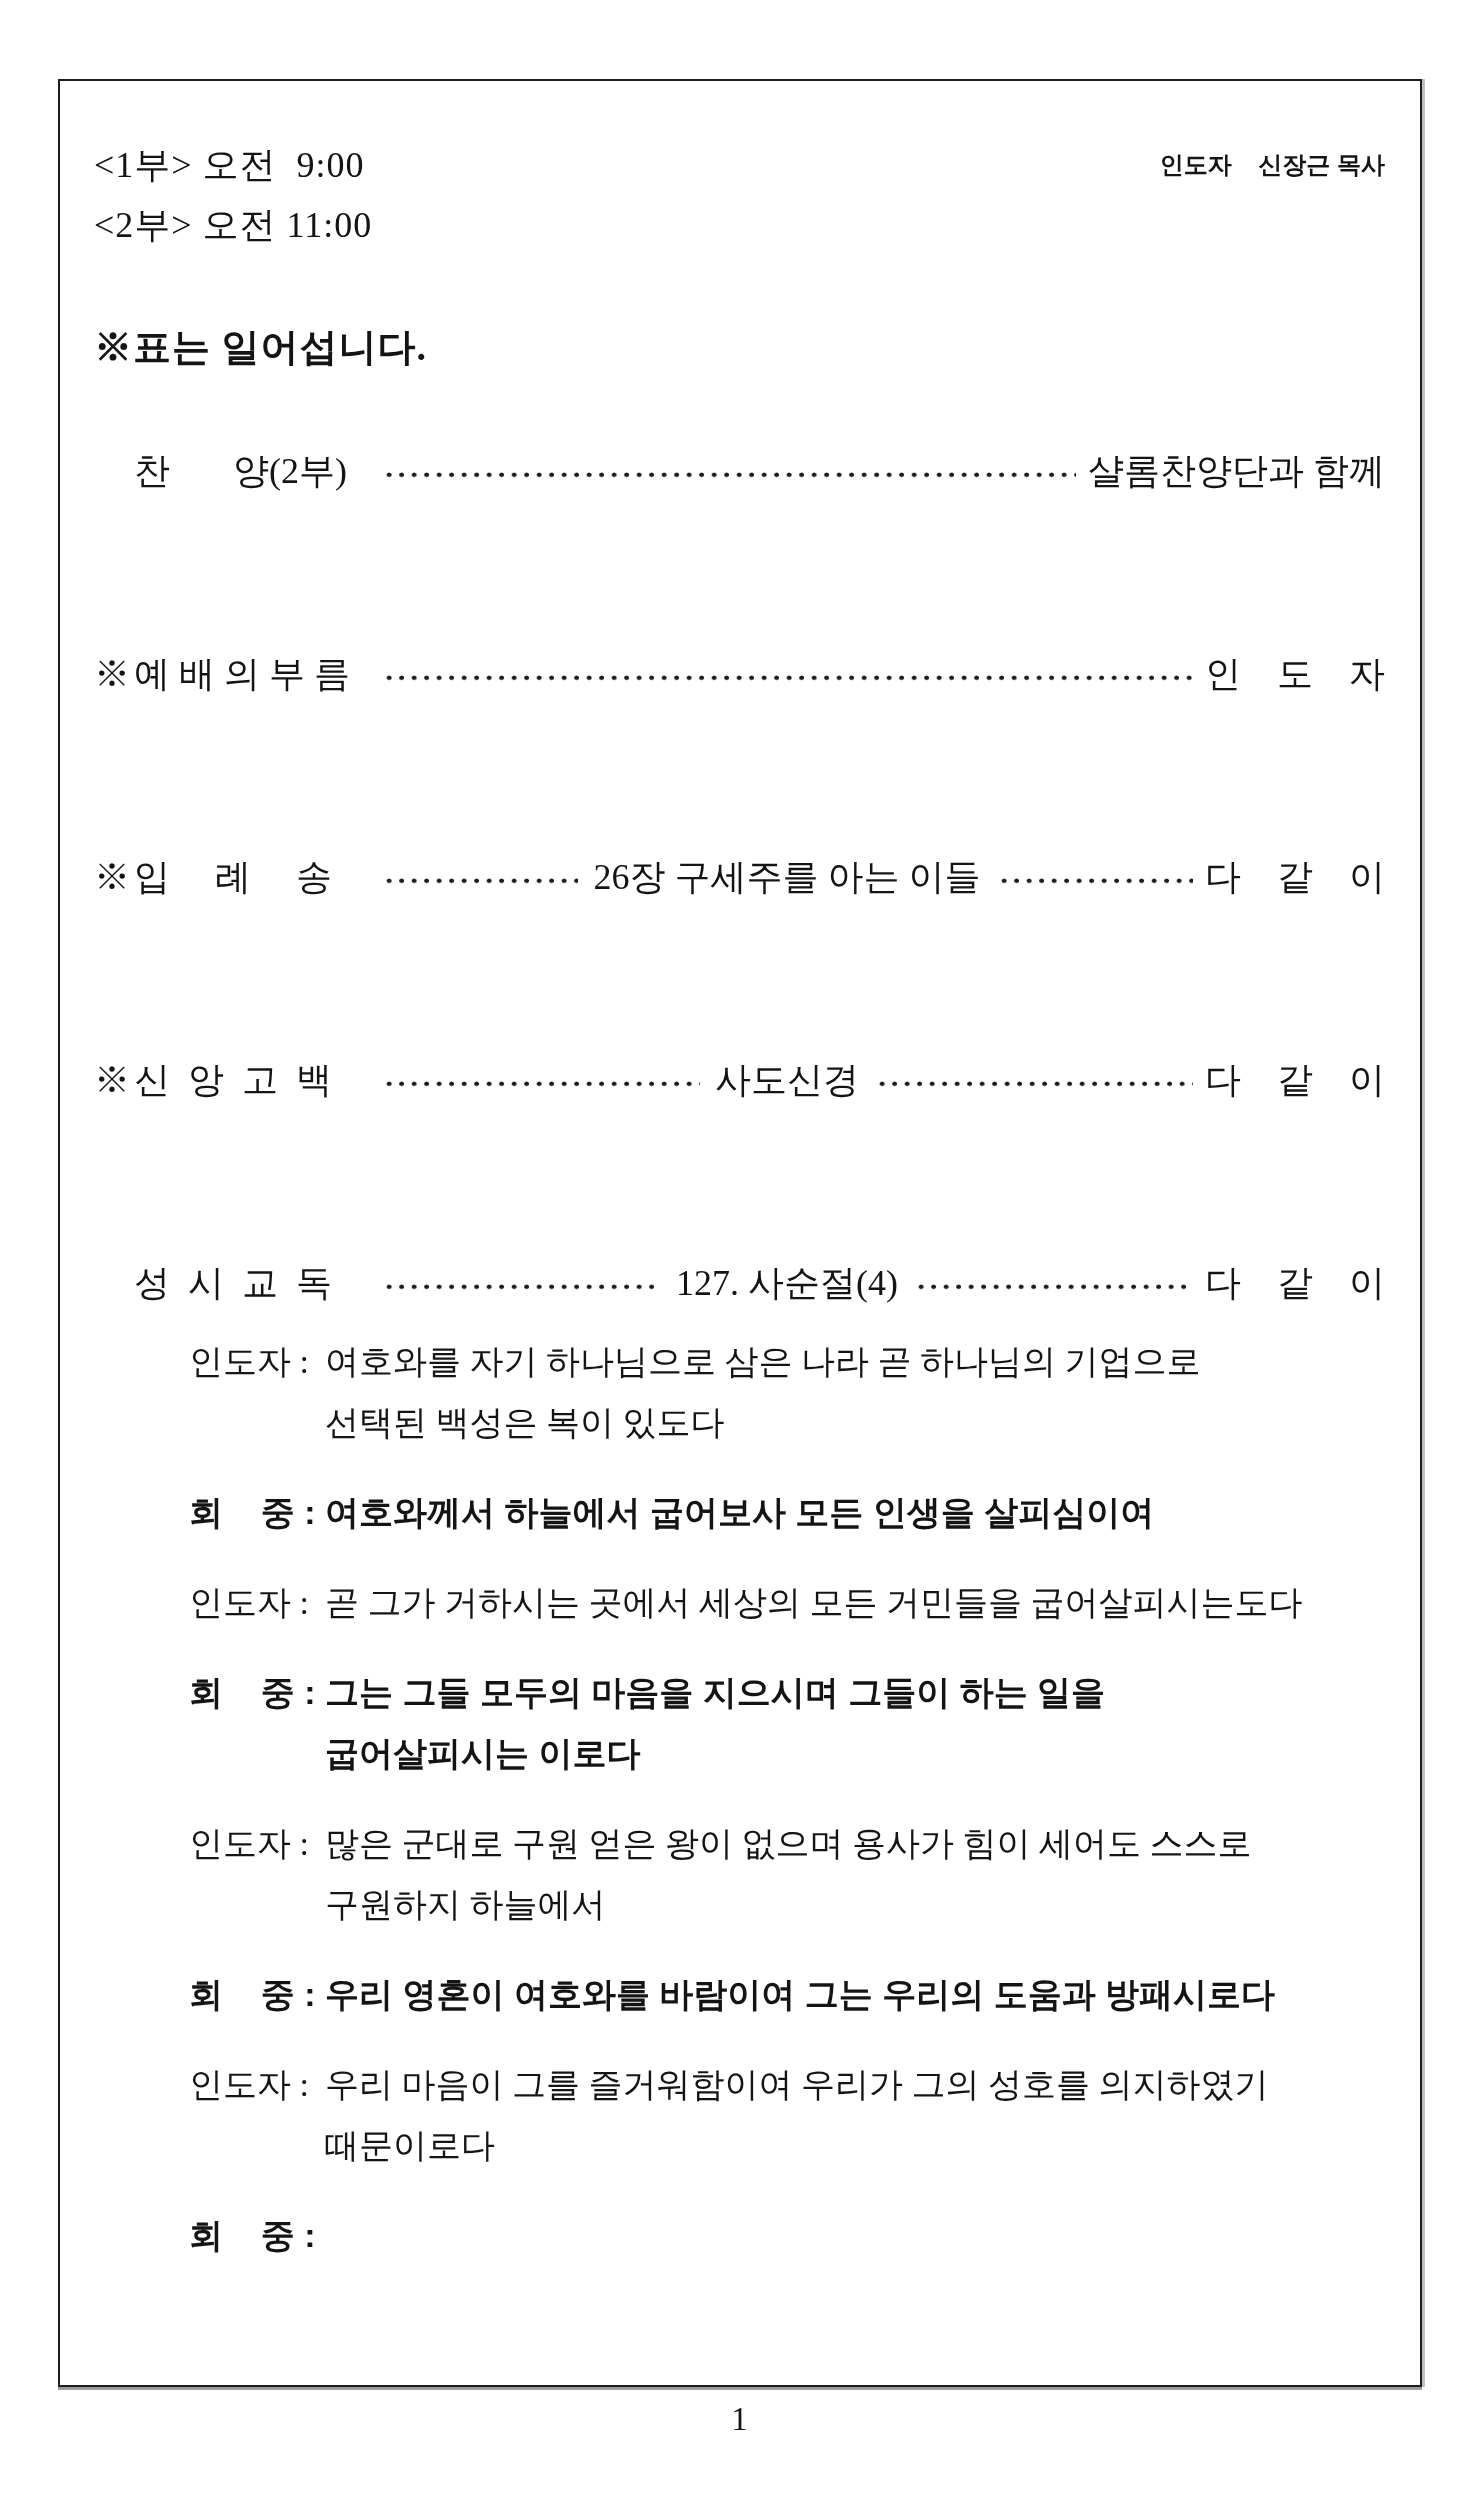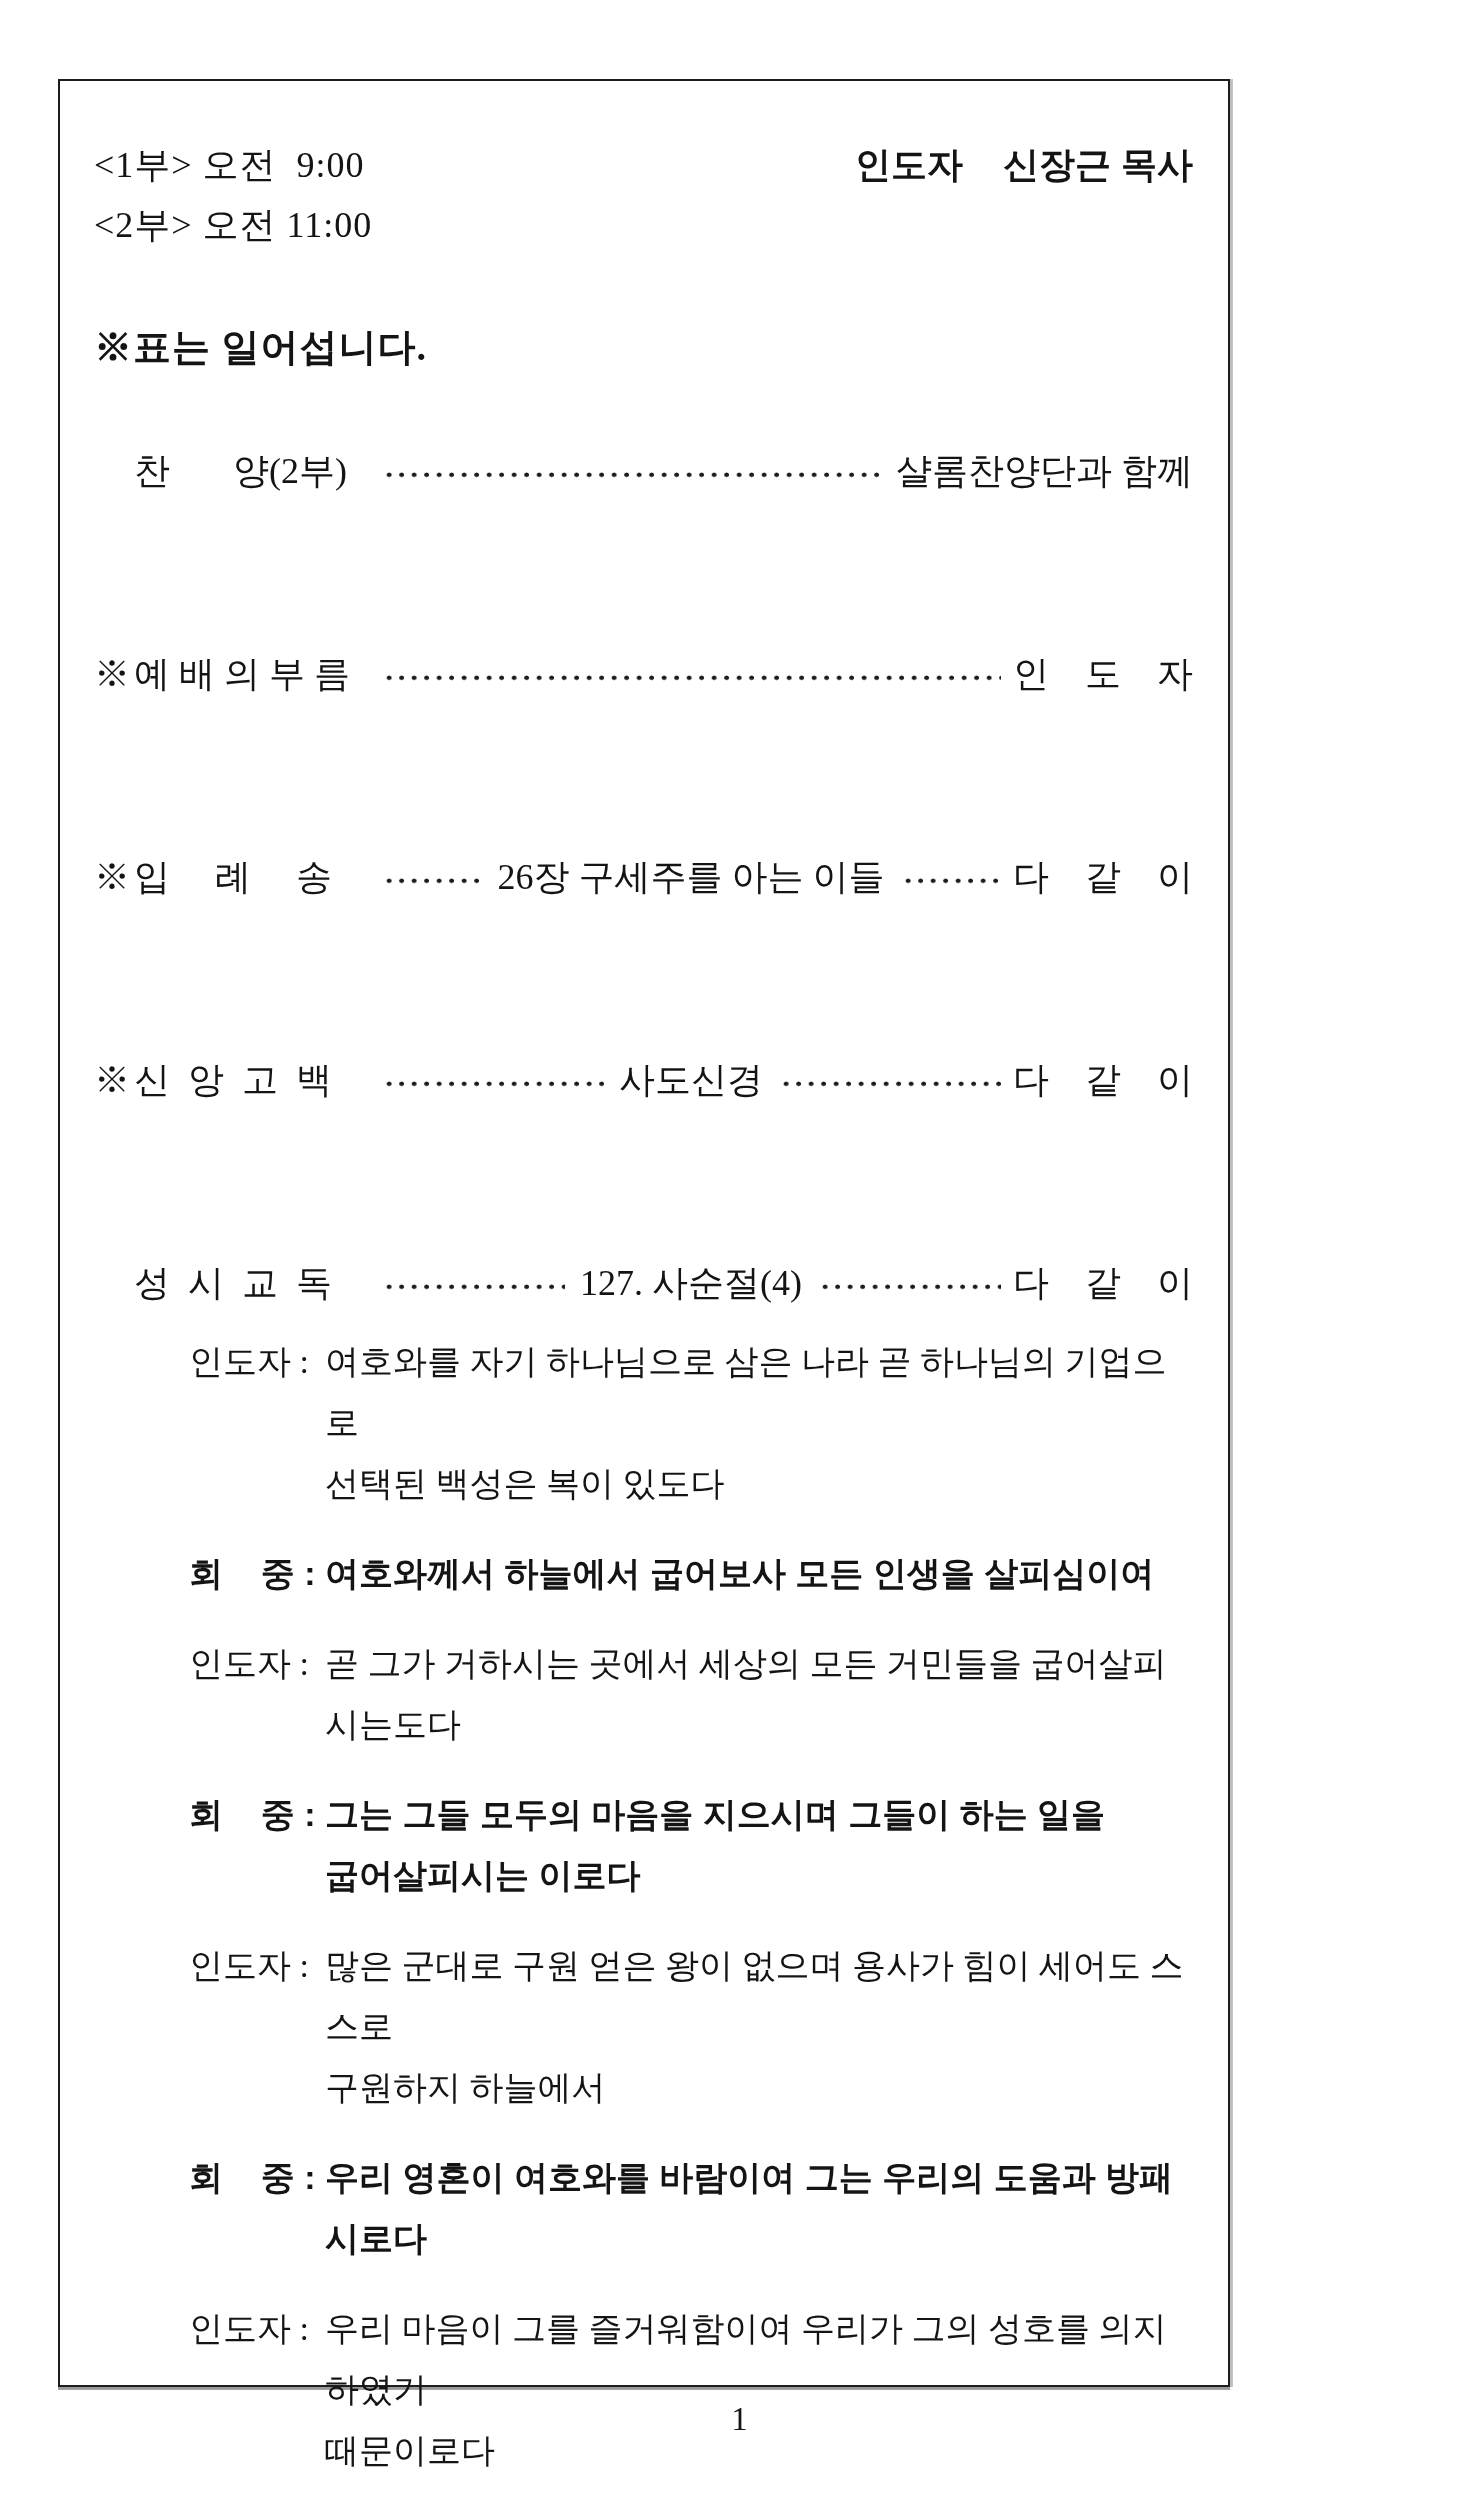--- a/index.html
+++ b/index.html
@@ -14,21 +14,21 @@
     font-family: "Liberation Serif", serif;
     color: #141414;
     overflow: hidden;
   }
 
   
   .sheet {
     position: absolute;
     left: 58px;
     top: 79px;
-    width: 1172px;
+    width: 1364px;
     height: 2308px;
     box-sizing: border-box;
     border: 2.9px solid #1d1d1d;
     box-shadow: 0 2.9px 0 rgba(70,70,70,.55), 2.9px 0 0 rgba(70,70,70,.35);
     padding: 54px 35px 0 34px;
     background: #ffffff;
   }
 
   
   .header-row {
@@ -38,21 +38,21 @@
   }
   .svc {
     font-size: 36px;
     line-height: 60px;
     white-space: pre;
     letter-spacing: 1px;
   }
   .leader-credit {
     font-family: "Liberation Sans", sans-serif;
     font-weight: bold;
-    font-size: 36px;
+    font-size: 24px;
     line-height: 60px;
     white-space: pre;
   }
   .notice {
     margin-top: 62px;
     font-size: 38px;
     line-height: 60px;
     font-weight: 600;
     white-space: pre;
     letter-spacing: 1px;

